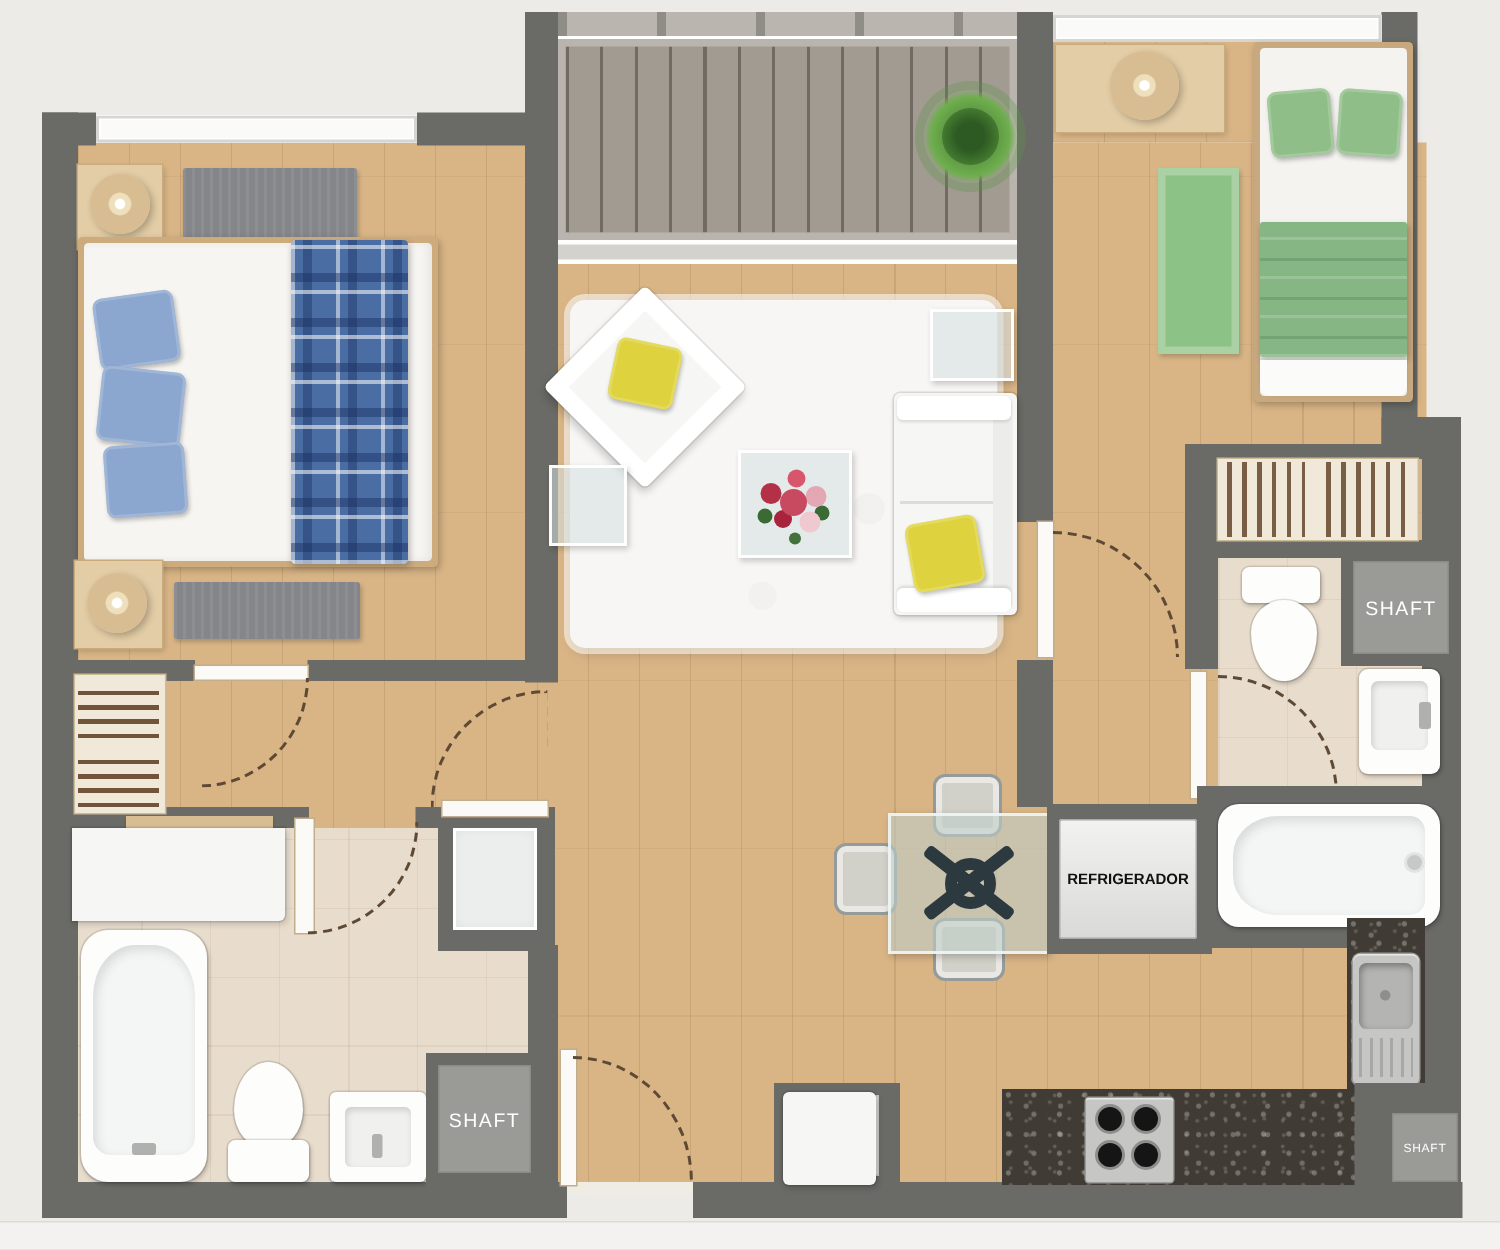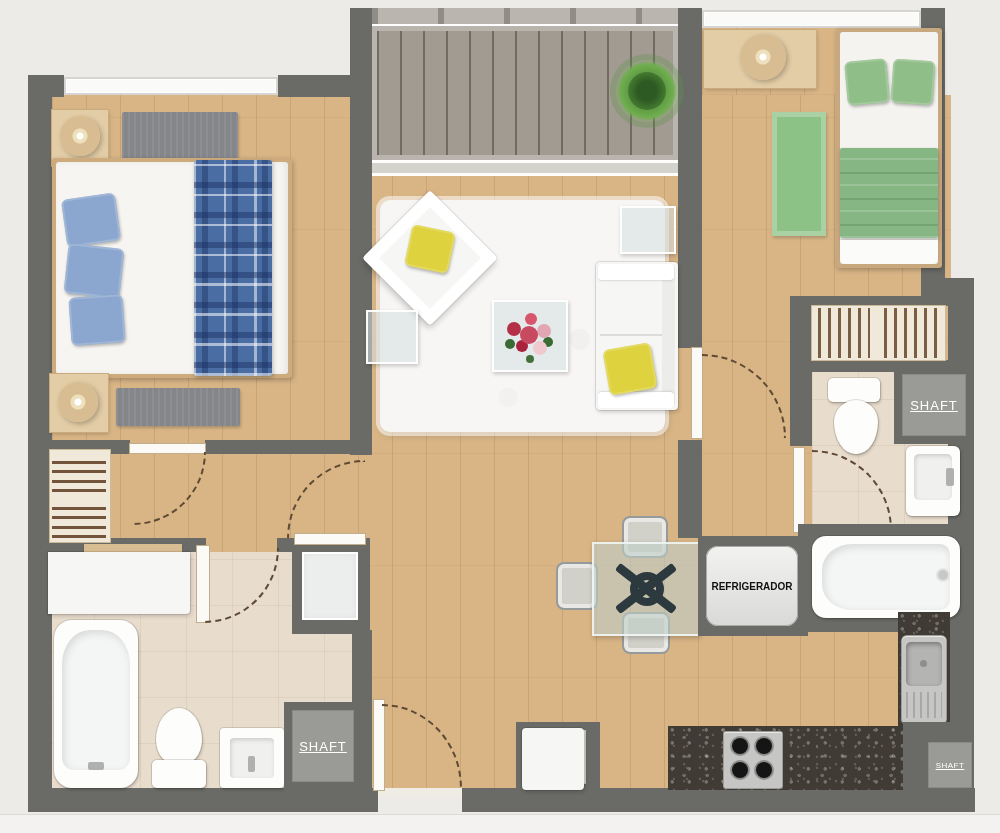--- a/index.html
+++ b/index.html
@@ -11,21 +11,21 @@
   .deck{background-color:var(--deck,#a19b92);background-image:repeating-linear-gradient(90deg,rgba(45,40,34,.42) 0 2px,transparent 2px 23px);border:5px solid #b9b5ae;}
   .rail{background:#bab6af;background-image:repeating-linear-gradient(90deg,#908c86 0 6px,transparent 6px 66px);box-shadow:inset 0 -2px 0 #fff;}
   .gdoor{background:#d4d2cd;box-shadow:inset 0 3px 0 #fdfdfb,inset 0 -3px 0 #fdfdfb;}
   .granite{background-color:var(--granite,#403c35);background-image:radial-gradient(circle at 25% 30%,rgba(255,255,255,.28) 0 1.5px,transparent 2px),radial-gradient(circle at 70% 60%,rgba(230,220,200,.30) 0 1.5px,transparent 2px),radial-gradient(circle at 45% 80%,rgba(200,190,170,.25) 0 1px,transparent 1.5px),radial-gradient(circle at 85% 25%,rgba(180,170,150,.3) 0 1px,transparent 1.5px);background-size:17px 13px,23px 19px,13px 11px,19px 17px;}
   .wf{background:#f6f6f4;border-radius:4px;box-shadow:0 0 0 1px rgba(0,0,0,.10),1px 2px 4px rgba(0,0,0,.18);}
   .glass{background:rgba(213,224,226,.55);border:2px solid rgba(255,255,255,.95);box-shadow:1px 2px 4px rgba(0,0,0,.2);}
   .leaf{background:#fbfaf6;box-shadow:0 0 0 1px #c2ad8c;}
   .win{background:#fafaf8;box-shadow:inset 0 0 0 2px #d6d5d1,inset 0 0 0 3px #ffffff;}
   .lamp{border-radius:50%;background:radial-gradient(circle at 50% 50%,#fff 0 3px,#efe0bd 4px 7px,#d9bd92 8px 70%,#c3a478 100%);box-shadow:2px 2px 5px rgba(0,0,0,.25);}
   .nstand{background:#e3cda6;box-shadow:0 0 0 1px #c9ab7d,1px 2px 4px rgba(0,0,0,.2);}
-  .shaftbox{background:#9a9a96;box-shadow:inset 0 0 0 1px #8a8a86;display:flex;align-items:center;justify-content:center;color:var(--label-light,#fff);font-size:13px;letter-spacing:1px;text-decoration:underline;}
+  .shaftbox{background:#9a9a96;box-shadow:inset 0 0 0 1px #8a8a86;display:flex;align-items:center;justify-content:center;color:var(--label-light,#fff);font-size:13px;letter-spacing:1px;}
   .closet{background:#f0e9da;box-shadow:0 0 0 1px #cdbb98;}
   .strh{background-image:repeating-linear-gradient(0deg,rgba(92,58,32,.85) 0 3px,transparent 3px 9.5px);}
   .strv{background-image:repeating-linear-gradient(90deg,rgba(92,58,32,.8) 0 3px,transparent 3px 10px);}
   .pil{border-radius:6px;box-shadow:1px 2px 3px rgba(0,0,0,.25),inset 0 0 0 2px rgba(255,255,255,.18);}
   .ruggray{background:var(--rug-gray,#85868a);background-image:repeating-linear-gradient(90deg,rgba(255,255,255,.07) 0 2px,transparent 2px 6px);border-radius:2px;box-shadow:1px 2px 3px rgba(0,0,0,.2);}
   .shag{background:var(--rug-white,#f7f6f4);border-radius:10px;box-shadow:0 0 0 4px rgba(255,255,255,.55),2px 3px 9px rgba(0,0,0,.18);background-image:radial-gradient(circle at 20% 25%,rgba(0,0,0,.03) 0 8px,transparent 9px),radial-gradient(circle at 70% 60%,rgba(0,0,0,.025) 0 10px,transparent 11px),radial-gradient(circle at 45% 85%,rgba(0,0,0,.02) 0 9px,transparent 10px);}
   .ruggreen{background:var(--rug-green,#8cc285);box-shadow:inset 0 0 0 5px rgba(255,255,255,.25),1px 2px 3px rgba(0,0,0,.2);}
   .plaid{background-color:var(--blanket-blue,#4a6da3);background-image:repeating-linear-gradient(0deg,rgba(255,255,255,.55) 0 2.5px,transparent 2.5px 8px,rgba(25,45,95,.45) 8px 14px,transparent 14px 30px),repeating-linear-gradient(90deg,rgba(255,255,255,.5) 0 2.5px,transparent 2.5px 8px,rgba(25,45,95,.4) 8px 14px,transparent 14px 30px);border-radius:3px;box-shadow:1px 2px 4px rgba(0,0,0,.25);}
   .gblank{background-color:var(--blanket-green,#85b683);background-image:repeating-linear-gradient(0deg,rgba(255,255,255,.18) 0 2px,transparent 2px 12px,rgba(40,80,45,.18) 12px 14px,transparent 14px 26px);box-shadow:1px 2px 4px rgba(0,0,0,.22);border-radius:2px;}
   .wc{background:#fdfdfc;box-shadow:0 0 0 1px rgba(0,0,0,.12),1px 2px 3px rgba(0,0,0,.2);}
@@ -153,21 +153,21 @@
 
   <div class="abs chair" style="left:622px;top:516px;width:46px;height:42px;"></div>
   <div class="abs chair" style="left:556px;top:562px;width:42px;height:48px;"></div>
   <div class="abs chair" style="left:622px;top:612px;width:48px;height:42px;"></div>
   <div class="abs" style="left:592px;top:542px;width:108px;height:94px;background:rgba(190,205,200,.6);border:2px solid rgba(240,246,244,.9);box-shadow:1px 2px 5px rgba(0,0,0,.22);"></div>
   <div class="abs xbar" style="left:610px;top:584px;width:72px;height:9px;transform:rotate(38deg);"></div>
   <div class="abs xbar" style="left:610px;top:584px;width:72px;height:9px;transform:rotate(-38deg);"></div>
   <div class="abs xring" style="left:630px;top:572px;width:34px;height:34px;"></div>
 
   <div class="abs wall" style="left:698px;top:536px;width:110px;height:100px;"></div>
-  <div class="abs lblDark" style="left:706px;top:546px;width:92px;height:80px;background:linear-gradient(#f2f2f0,#d9d9d7);border-radius:12px;box-shadow:inset 0 0 0 1px #aaa;font-size:10px;">
+  <div class="abs lblDark" style="left:706px;top:546px;width:92px;height:80px;background:linear-gradient(#f2f2f0,#d9d9d7);border-radius:2px;box-shadow:inset 0 0 0 1px #aaa;font-size:10px;">
       <span>REFRIGERADOR</span>
     </div>
   <div class="abs wall" style="left:516px;top:722px;width:84px;height:68px;"></div>
   <div class="abs" style="left:530px;top:730px;width:56px;height:54px;background:#eeeeec;box-shadow:inset 0 0 0 1px #c9c9c7;"></div>
   <div class="abs granite" style="left:668px;top:726px;width:235px;height:64px;"></div>
   <div class="abs steel" style="left:724px;top:732px;width:58px;height:56px;border-radius:2px;"></div>
   <div class="abs burner" style="left:732px;top:738px;width:16px;height:16px;"></div>
   <div class="abs burner" style="left:756px;top:738px;width:16px;height:16px;"></div>
   <div class="abs burner" style="left:732px;top:762px;width:16px;height:16px;"></div>
   <div class="abs burner" style="left:756px;top:762px;width:16px;height:16px;"></div>

